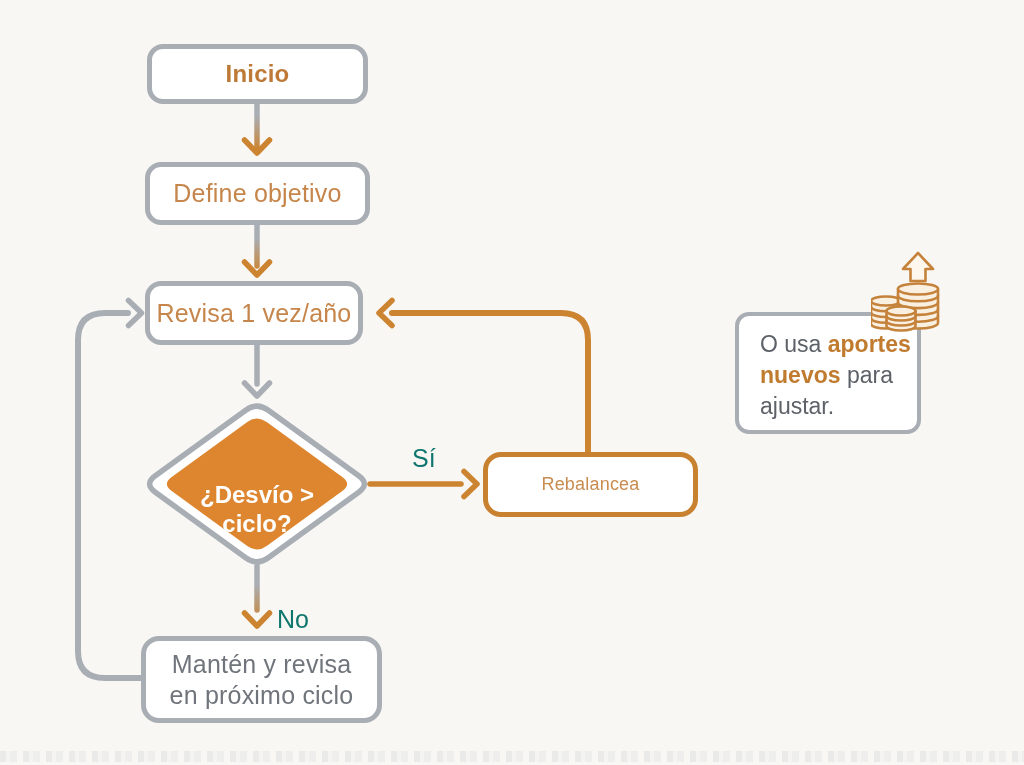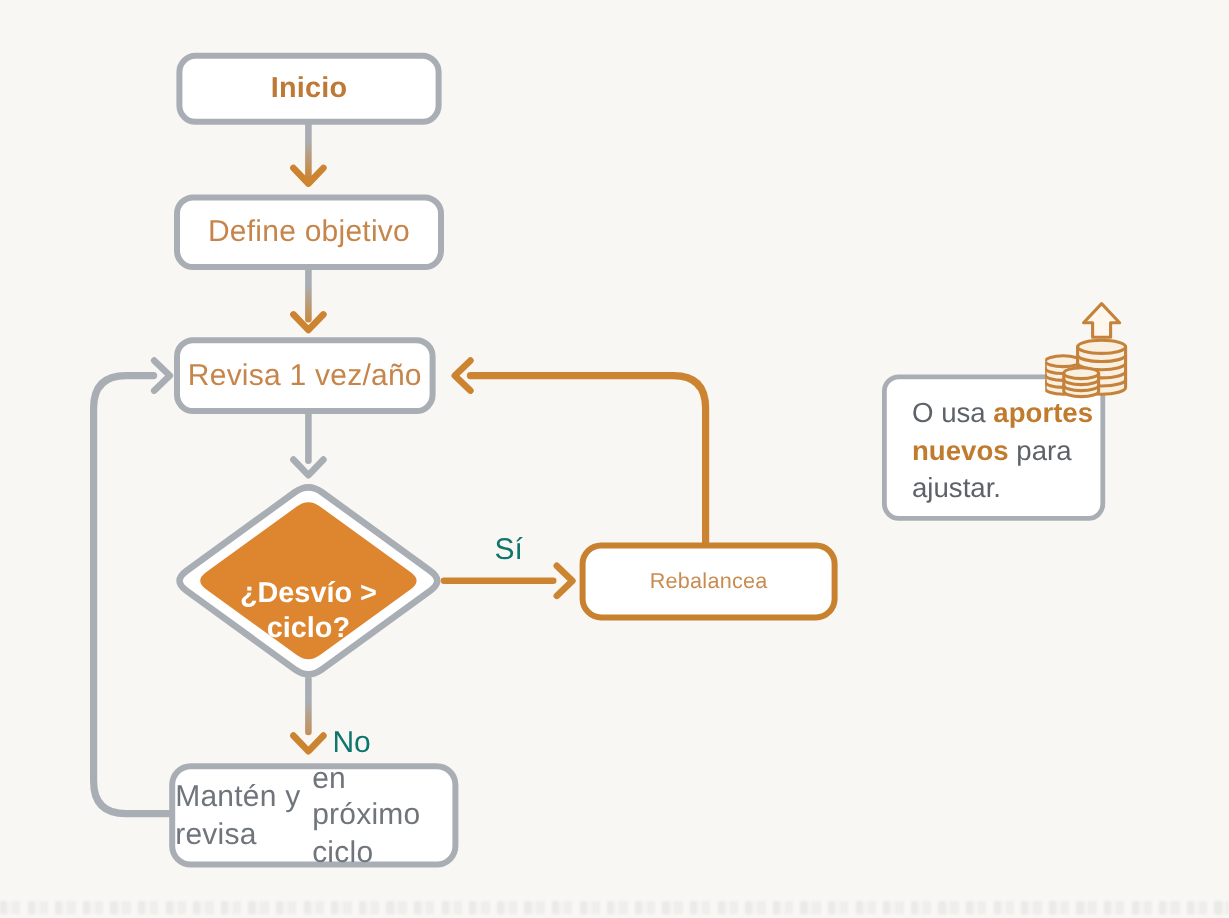--- a/index.html
+++ b/index.html
@@ -32,21 +32,21 @@
     color:#c6854a;font-size:25px;
   }
   .node-rebalancea{
     left:483px;top:452px;width:215px;height:65px;
     border:5px solid #c8822f;border-radius:18px;
     color:#c98c50;font-size:18px;
   }
   .node-manten{
     left:141px;top:636px;width:241px;height:87px;
     border:5px solid #a9aeb5;border-radius:18px;
-    color:#70757c;font-size:25px;line-height:1.22;
+    color:#70757c;font-size:25px;line-height:1.22;flex-direction:column;
   }
   .diamond-label{
     position:absolute;left:157px;top:455px;width:200px;z-index:2;
     text-align:center;color:#ffffff;font-weight:bold;font-size:24px;line-height:29px;margin-top:25px;
   }
   .edge-label{
     position:absolute;z-index:2;color:#0f766e;font-size:25px;
   }
   .label-si{left:412px;top:444px;}
   .label-no{left:277px;top:580px;margin-top:25px;}

